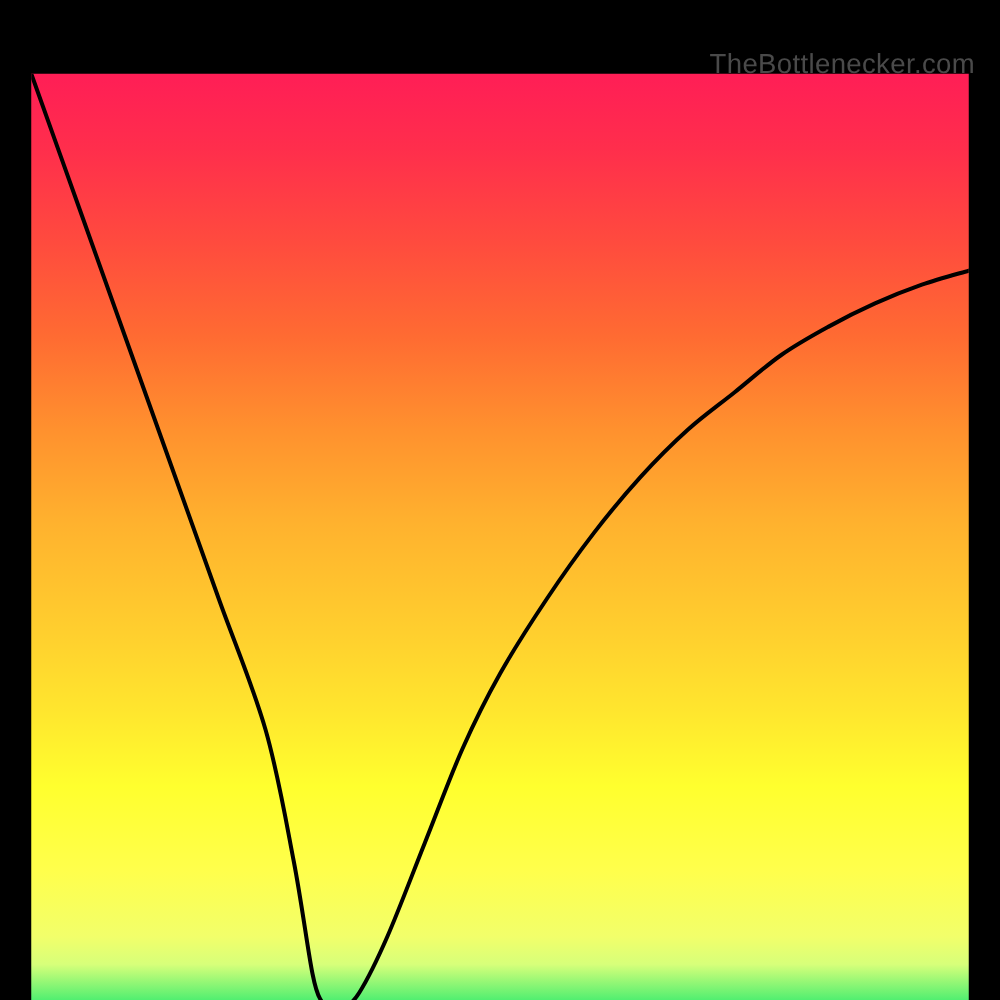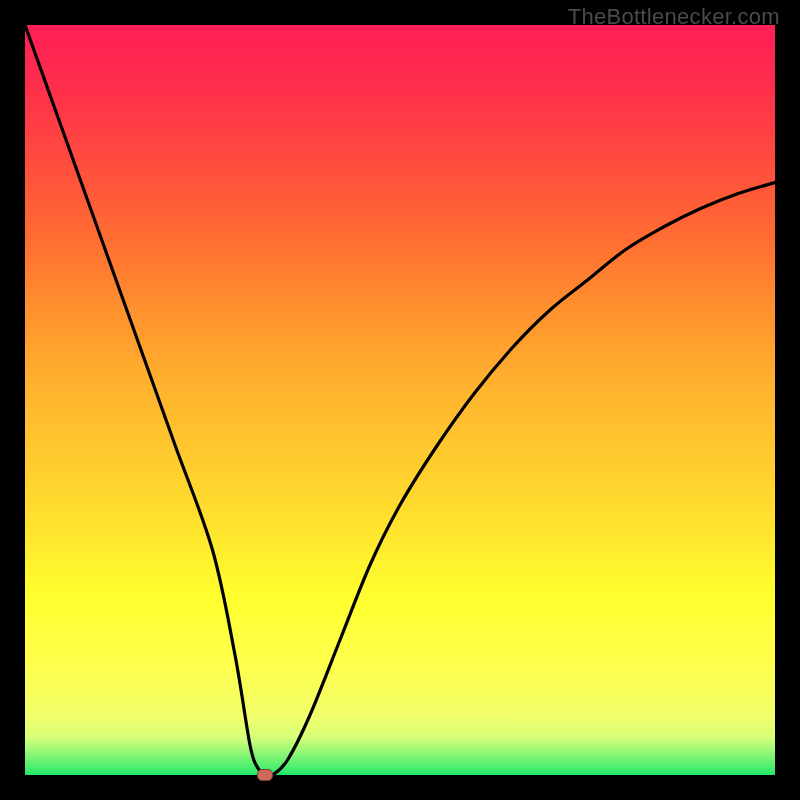--- a/index.html
+++ b/index.html
@@ -9,20 +9,21 @@
     height: 800px;
     background: #000;
     font-family: Arial, Helvetica, sans-serif;
     overflow: hidden;
   }
   .outer {
     position: relative;
     width: 800px;
     height: 716px;
     background: #000;
+    margin-top: 34px;
   }
   .watermark {
     position: absolute;
     top: 4px;
     right: 20px;
     color: #4a4a4a;
     font-size: 22px;
     font-weight: 500;
     letter-spacing: 0.3px;
     z-index: 10;

